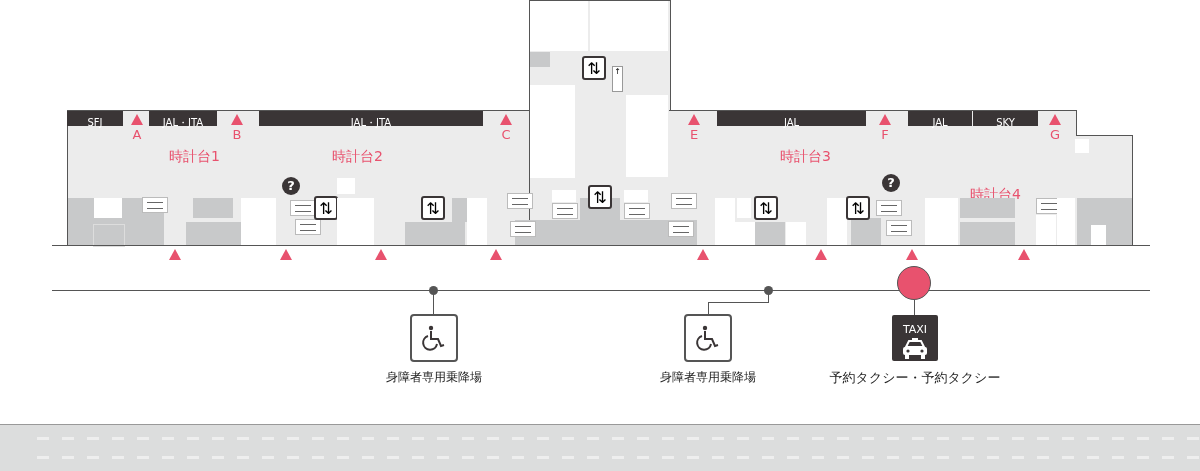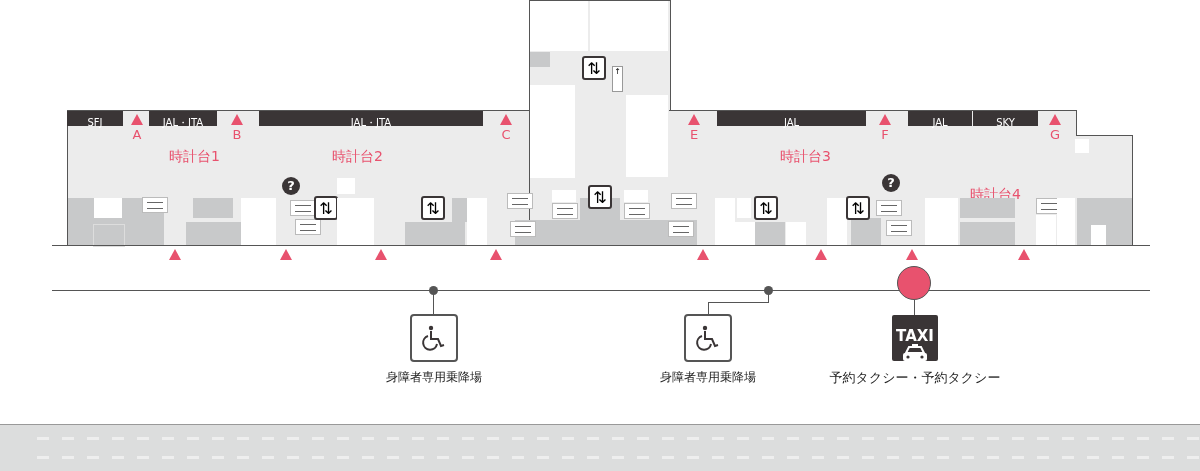--- a/index.html
+++ b/index.html
@@ -152,21 +152,21 @@
       <circle cx="11" cy="4" r="2.2" fill="#3a3536"></circle>
       <path d="M11 7 V15 H18 L21 22 L24 21" stroke="#3a3536" stroke-width="2" fill="none"></path>
       <path d="M8 12 A7 7 0 1 0 17 20" stroke="#3a3536" stroke-width="2" fill="none"></path>
     </svg>
 </div>
 <div class="abs label" style="left:648px;top:369px;width:120px;">身障者専用乗降場</div>
 
 <div class="abs" style="left:897px;top:266px;width:34px;height:34px;border-radius:50%;background:#e8526e;border:1px solid #555;box-sizing:border-box;"></div>
 <div class="abs" style="left:914px;top:300px;width:1px;height:15px;background:#555;"></div>
 <div class="abs" style="left:892px;top:315px;width:46px;height:46px;background:#3a3536;border-radius:2px;color:#fff;text-align:center;">
-  <div style="font-size:15px;font-weight:bold;line-height:14px;margin-top:14px;">TAXI</div>
+  <div style="font-size:11px;font-weight:normal;line-height:14px;margin-top:8px;">TAXI</div>
   <svg width="30" height="24" viewBox="0 0 30 24">
       <rect x="12" y="1" width="6" height="3" fill="#fff"></rect>
       <path d="M6 10 L9 4 H21 L24 10 Z" fill="none" stroke="#fff" stroke-width="2"></path>
       <rect x="3" y="10" width="24" height="8" rx="2" fill="#fff"></rect>
       <circle cx="8" cy="14" r="1.6" fill="#3a3536"></circle>
       <circle cx="22" cy="14" r="1.6" fill="#3a3536"></circle>
       <rect x="5" y="18" width="4" height="4" fill="#fff"></rect>
       <rect x="21" y="18" width="4" height="4" fill="#fff"></rect>
     </svg>
 </div>

